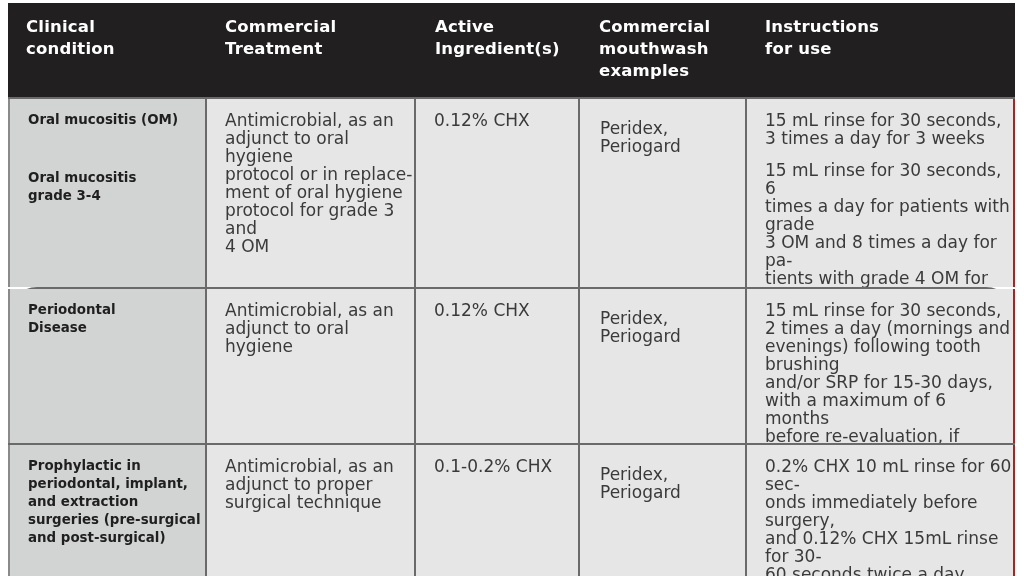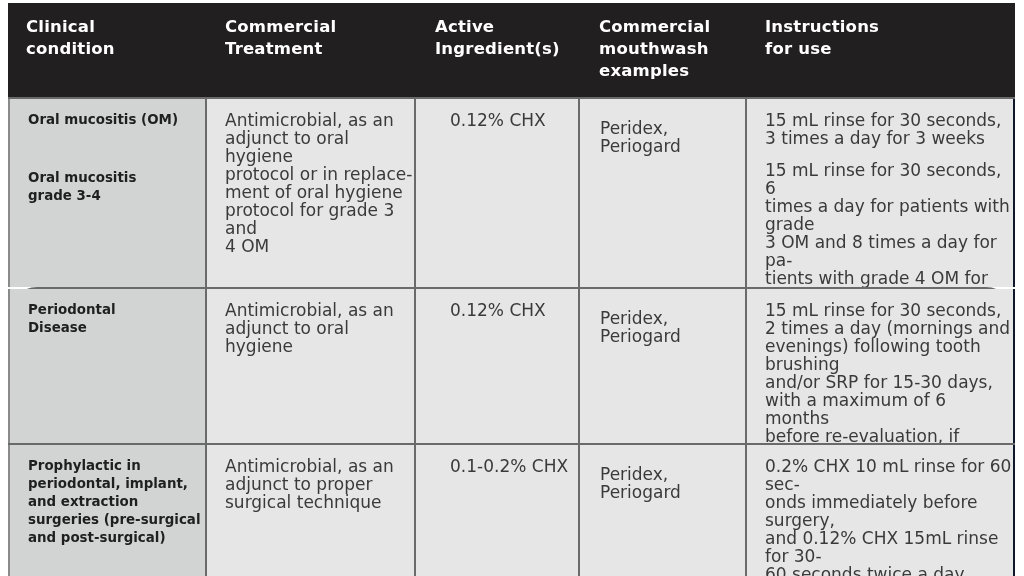--- a/index.html
+++ b/index.html
@@ -44,25 +44,25 @@
     line-height: 18px;
     border-right: 2px solid #6a6a6a;
   }
   .cell.first {
     background: #d2d3d3;
     color: #1f1f1f;
     font-weight: bold;
     font-size: 13.4px;
     border-left: 2px solid #8a8a8a;
   }
-  .cell.last { border-right: 2px solid #0f172a; }
+  .cell.last { border-right: 2px solid #b91c1c; }
   .cell p { margin: 0; white-space: pre-line; }
   .c1 { left: 0; width: 199px; padding: 12px 0 0 18px; }
   .c2 { left: 199px; width: 209px; padding: 12px 0 0 18px; }
-  .c3 { left: 408px; width: 164px; padding: 12px 0 0 34px; }
+  .c3 { left: 408px; width: 164px; padding: 12px 0 0 18px; }
   .c4 { left: 572px; width: 167px; padding: 20px 0 0 20px; }
   .c5 { left: 739px; width: 268px; padding: 12px 0 0 18px; }
   .h1 { left: 18px; }
   .h2 { left: 217px; }
   .h3 { left: 427px; }
   .h4 { left: 591px; }
   .h5 { left: 757px; }
   .gap { height: 40px; }
   .gap2 { height: 14px; }
 </style>

